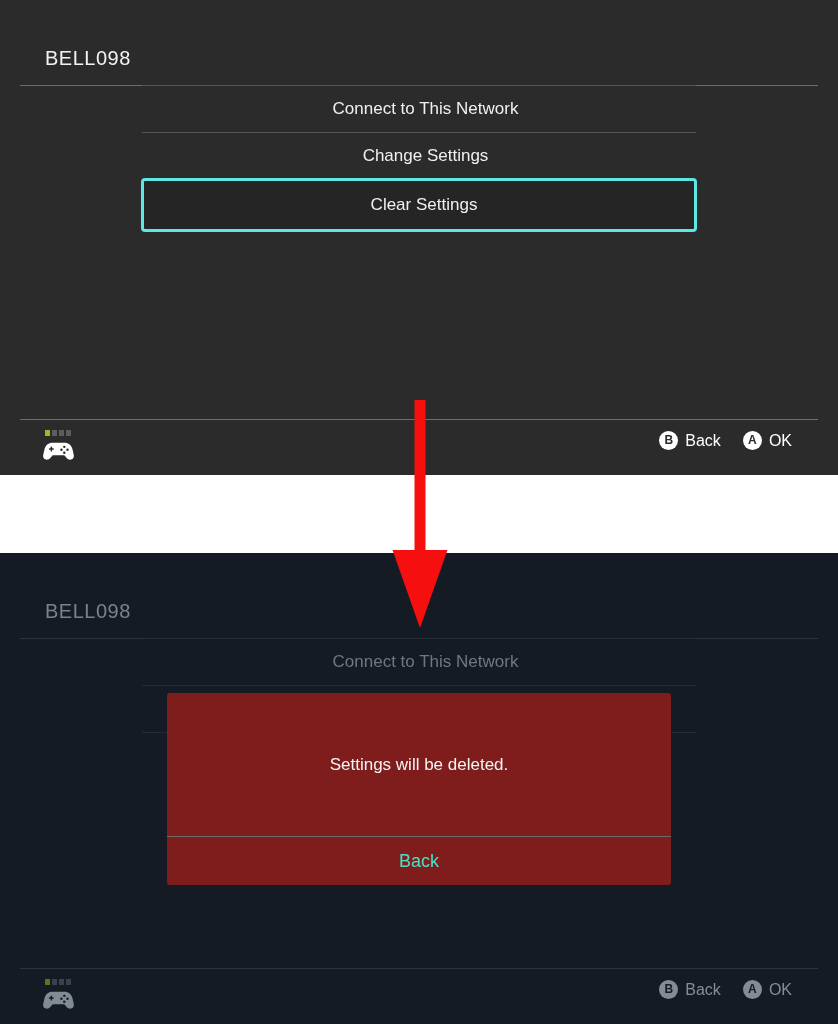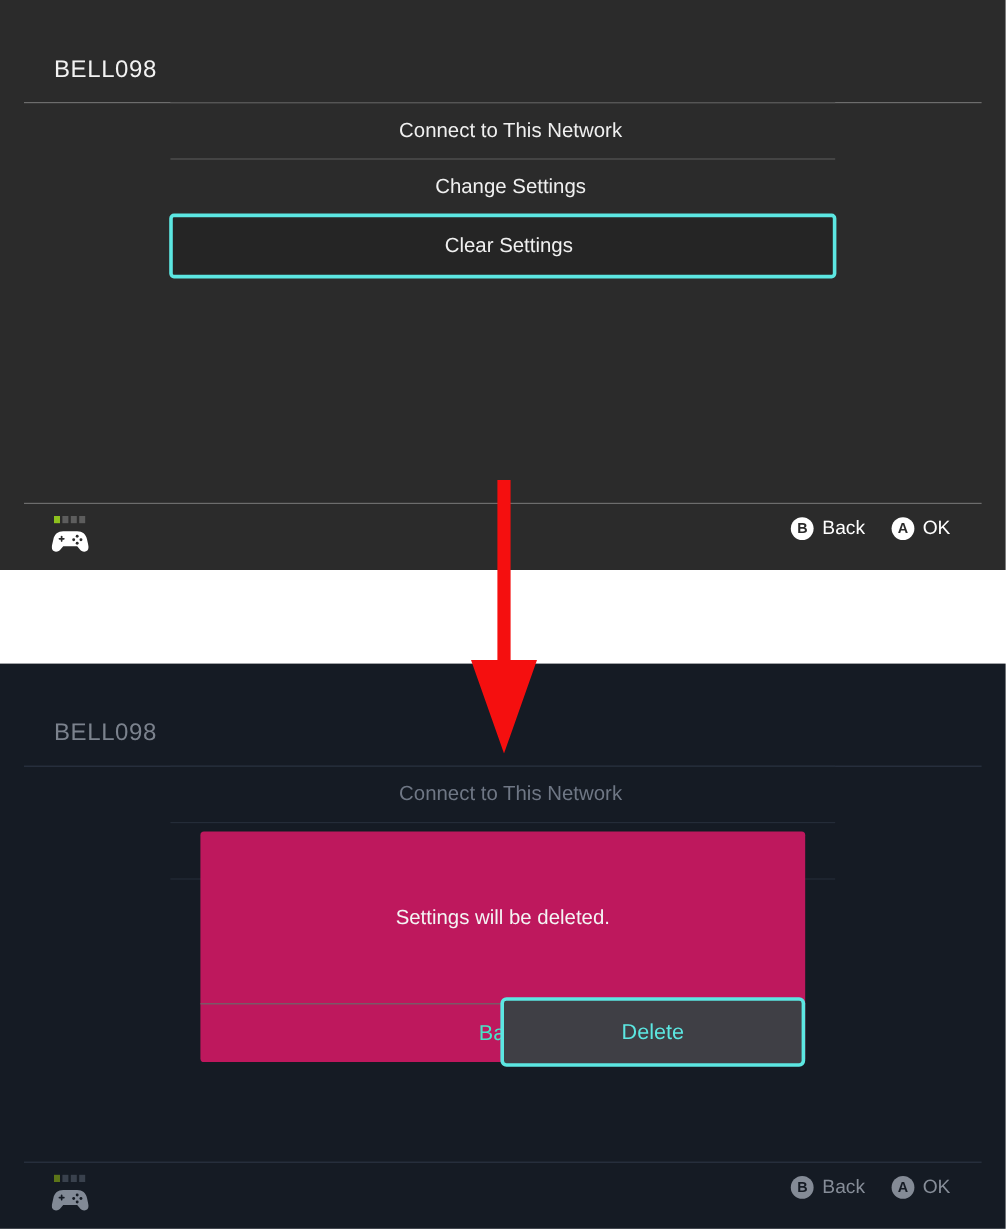--- a/index.html
+++ b/index.html
@@ -184,21 +184,21 @@
   }
   .panel-bottom .hint-label { color: #868d98; }
 
   
   .dialog {
     position: absolute;
     left: 167px;
     top: 693px;
     width: 504px;
     height: 192px;
-    background: #be185d;
+    background: #7f1d1d;
     border-radius: 3px;
     z-index: 5;
   }
   .dialog-msg {
     position: absolute;
     left: 0;
     top: 0;
     width: 100%;
     height: 143px;
     display: flex;
@@ -371,21 +371,18 @@
   </div>
 </div>
 
 <div class="dialog">
   <div class="dialog-msg">Settings will be deleted.</div>
   <div class="dialog-sep"></div>
   <div class="dialog-btns">
     <div class="dlg-btn">
       <span>Back</span>
     </div>
-    <div class="dlg-btn selected">
-      <span>Delete</span>
-    </div>
   </div>
 </div>
 
 <svg class="arrow" viewBox="0 0 72 228">
   <path fill="#f50f0f" d="M30.5 0 h11 v150 h22 L36 228 L8.5 150 h22 z"></path>
 </svg>
 
 </body></html>

